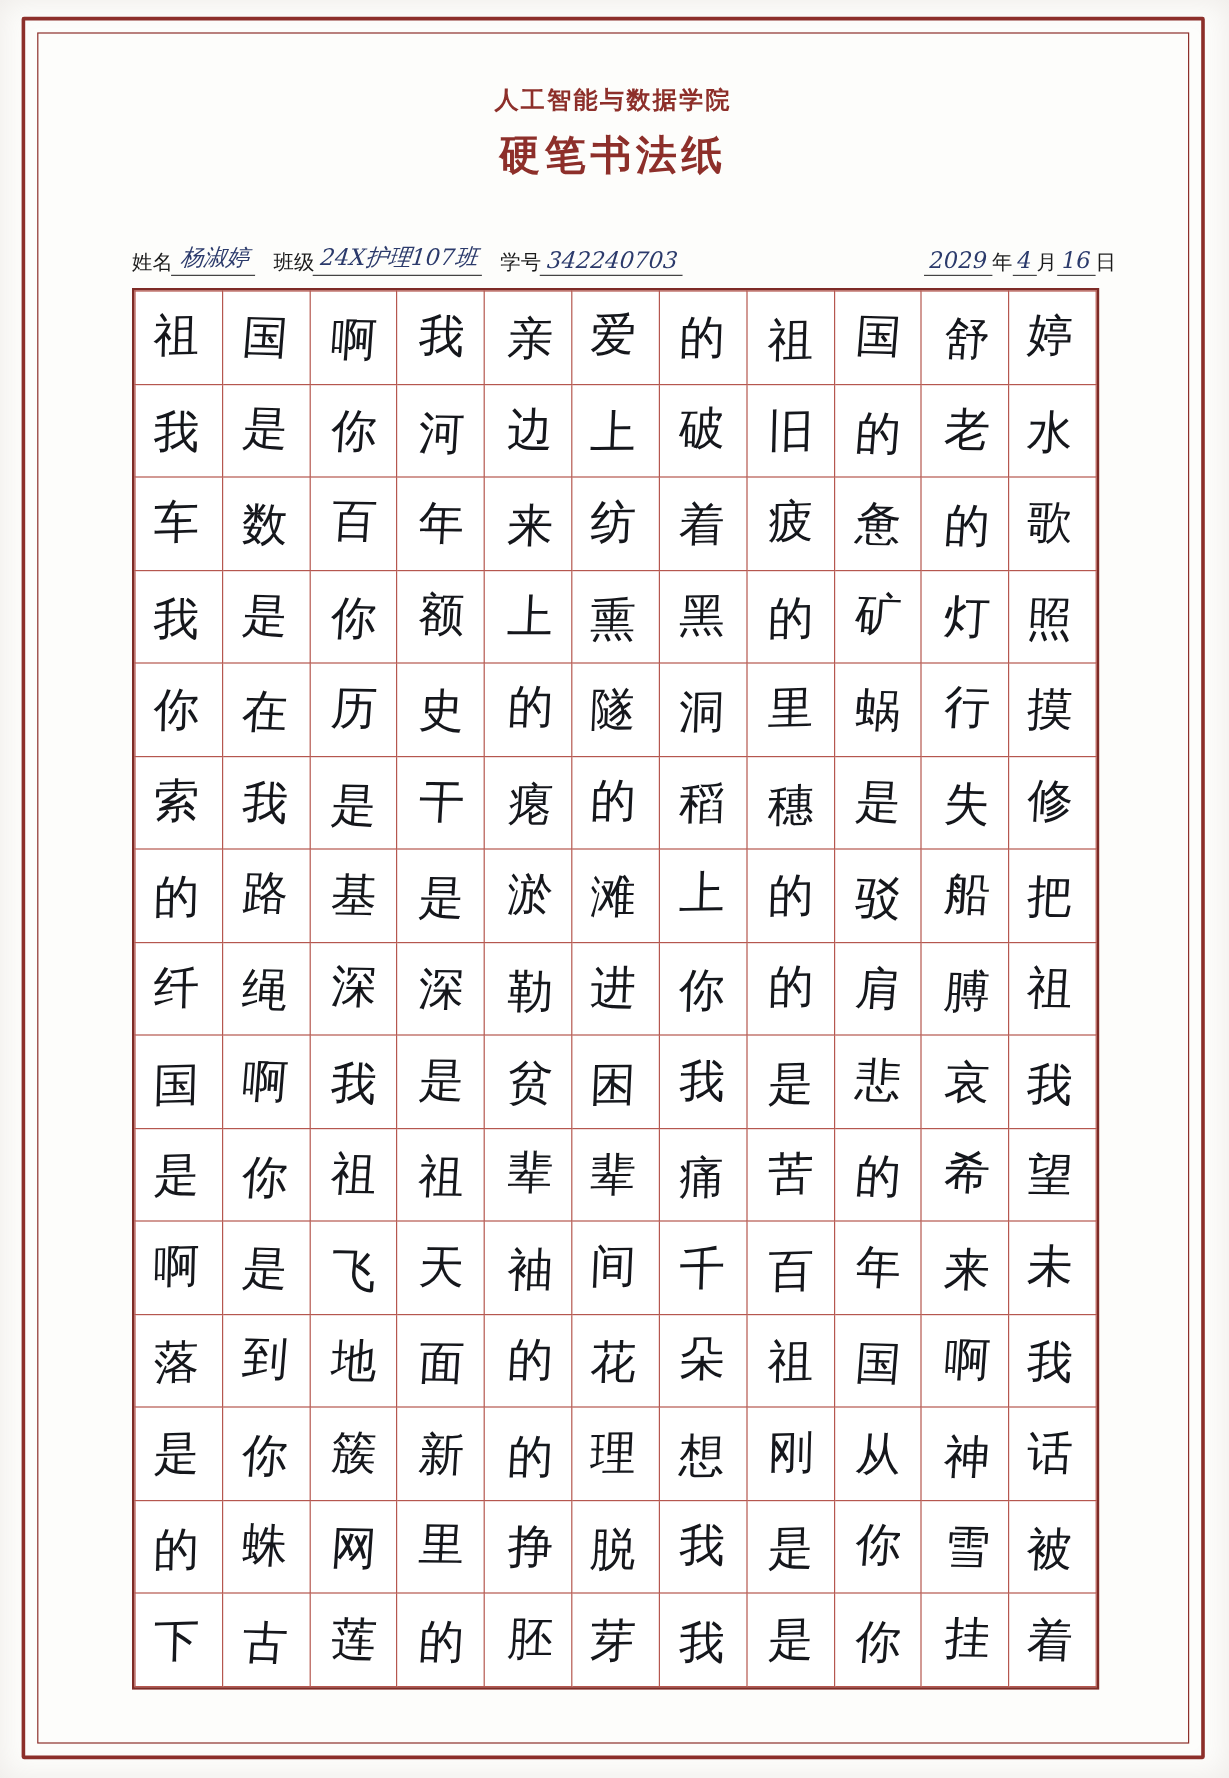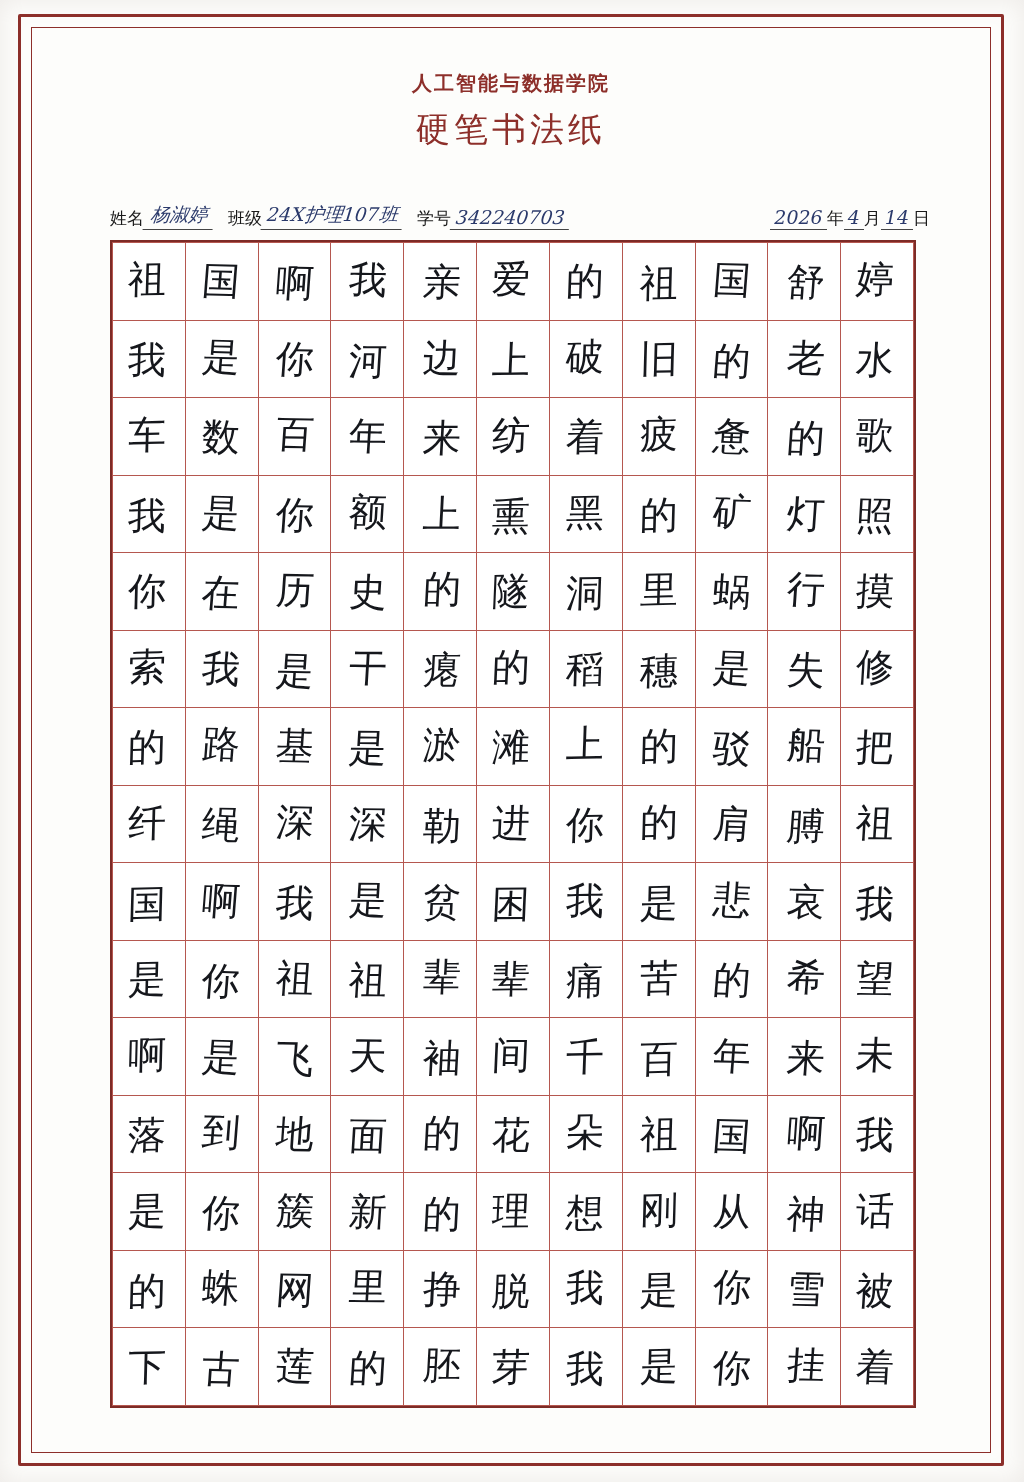--- a/index.html
+++ b/index.html
@@ -54,21 +54,21 @@
   .header .institute {
     font-family: "DejaVu Sans", sans-serif;
     font-size: 20px;
     font-weight: bold;
     color: #8d2f2a;
     letter-spacing: 2px;
   }
   .header .doc-title {
     font-family: "DejaVu Serif", serif;
     font-size: 34px;
-    font-weight: normal;
+    font-weight: bold;
     color: #8d2f2a;
     letter-spacing: 4px;
     margin-top: 10px;
   }
 
   
   .meta-row {
     position: absolute;
     left: 110px;
     top: 196px;
@@ -183,25 +183,25 @@
     </div>
     <div class="meta-field">
       <span class="meta-label">班级</span>
       <span class="meta-value handwriting">24X护理107班</span>
     </div>
     <div class="meta-field">
       <span class="meta-label">学号</span>
       <span class="meta-value handwriting">342240703</span>
     </div>
     <div class="meta-date">
-      <span class="date-num">2026</span>
+      <span class="date-num">2029</span>
       <span class="meta-label">年</span>
       <span class="date-num">4</span>
       <span class="meta-label">月</span>
-      <span class="date-num">14</span>
+      <span class="date-num">16</span>
       <span class="meta-label">日</span>
     </div>
   </div>
 
   <div class="grid-wrap">
     <table class="grid">
       <tbody id="grid-body">
           <tr>
             <td><span class="ch" style="transform: skewX(-3deg) rotate(-1.5deg) translate(-2px, -2px);">祖</span></td>
             <td><span class="ch" style="transform: skewX(-3deg) rotate(1.5deg) translate(-1px, 0px);">国</span></td>

